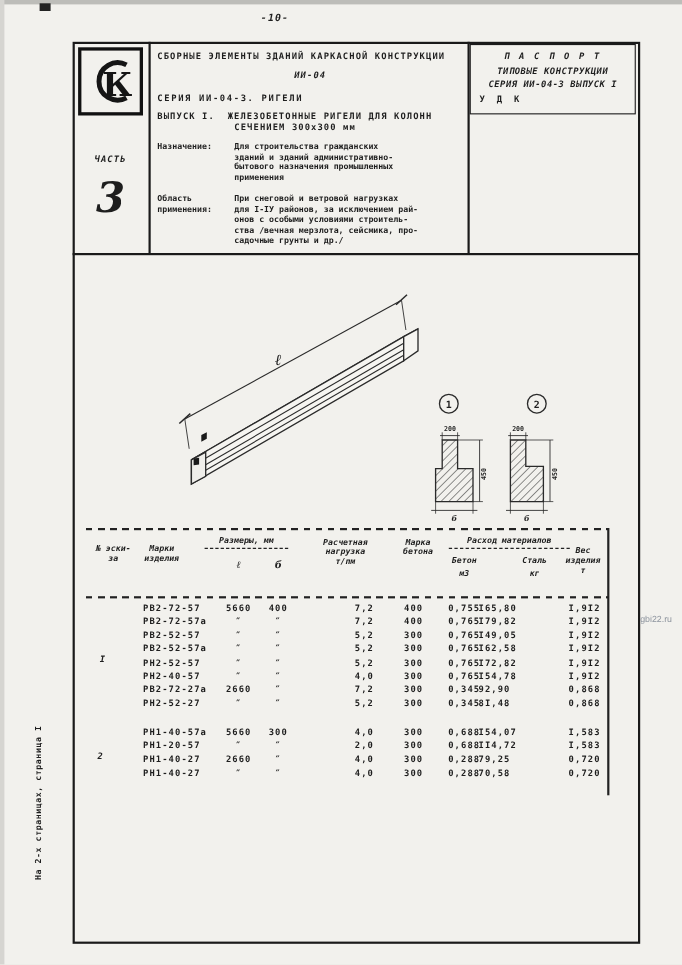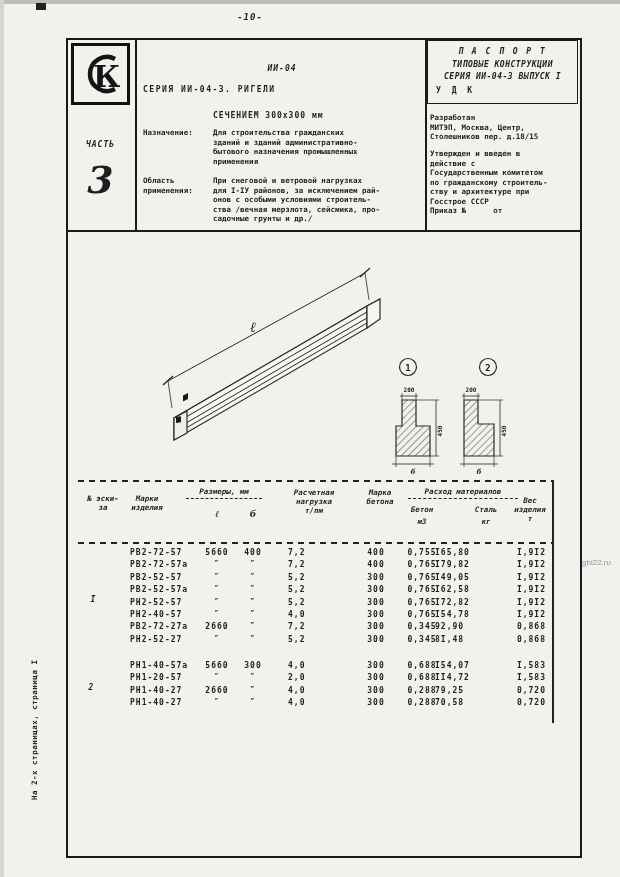--- a/index.html
+++ b/index.html
@@ -12,21 +12,21 @@
   .hline{background:#1a1a1a;height:2px;}
   .vline{background:#1a1a1a;width:2px;}
   .dash-h{height:2px;background:repeating-linear-gradient(90deg,#222 0 6px,transparent 6px 11px);}
   .dashed-u{border-bottom:1.2px dashed #222;padding-bottom:2px;}
   .trow{position:relative;height:12.4px;}
   .tcell{position:absolute;top:0;font-size:8px;font-weight:700;letter-spacing:1px;
          line-height:12.4px;white-space:pre;}
   .c-mark{left:28px;width:80px;text-align:left;margin-left:24px;}
   .c-l{left:114px;width:50px;text-align:center;}
   .c-b{left:152px;width:46px;text-align:center;}
-  .c-load{left:210px;width:52px;text-align:left;}
+  .c-load{left:210px;width:52px;text-align:right;}
   .c-grade{left:272px;width:52px;text-align:center;}
   .c-concrete{left:318px;width:52px;text-align:center;}
   .c-steel{left:357px;width:70px;}
   .c-weight{left:432px;width:36px;text-align:right;}
   .hcell{position:absolute;font-size:7.5px;font-weight:700;line-height:9px;white-space:pre;}
   .sidenote{writing-mode:vertical-rl;transform:rotate(180deg);font-size:7.5px;font-weight:700;
             letter-spacing:0.5px;}
   .wm{font-family:"Liberation Sans",sans-serif;font-size:8px;color:#8d949e;font-weight:400;}
 </style>
 </head>
@@ -48,22 +48,24 @@
   <div class="abs" style="left:71px;top:43px;width:53px;height:56px;border:3px solid #111;background:#f2f1ed">
     <svg width="53" height="56" viewBox="0 0 53 56">
       <path d="M41,13 A17,17 0 1 0 41,43" fill="none" stroke="#151515" stroke-width="4.5"></path>
       <text x="19" y="41" font-family="DejaVu Serif, serif" font-size="30" font-weight="700" fill="#151515">К</text>
     </svg>
   </div>
 
   <div class="abs t ctr" style="left:66px;top:140px;width:69px;letter-spacing:1px">ЧАСТЬ</div>
   <div class="abs ctr" style="left:66px;top:160px;width:69px;font-family:'DejaVu Serif',serif;font-size:38px;font-weight:700;line-height:40px">3</div>
 
+  <div class="abs t" style="left:143px;top:47px;letter-spacing:1px">СБОРНЫЕ ЭЛЕМЕНТЫ ЗДАНИЙ КАРКАСНОЙ КОНСТРУКЦИИ</div>
   <div class="abs t ctr" style="left:143px;top:64px;width:278px;letter-spacing:1px">ИИ-04</div>
   <div class="abs t" style="left:143px;top:85px;letter-spacing:1.5px">СЕРИЯ ИИ-04-3. РИГЕЛИ</div>
+  <div class="abs t" style="left:143px;top:101px;letter-spacing:1px">ВЫПУСК I.  ЖЕЛЕЗОБЕТОННЫЕ РИГЕЛИ ДЛЯ КОЛОНН</div>
   <div class="abs t" style="left:213px;top:110.5px;letter-spacing:1px">СЕЧЕНИЕМ 300х300 мм</div>
 
   <div class="abs t t75" style="left:143px;top:128px">Назначение:</div>
   <div class="abs" style="left:213px;top:128px">
     <div class="t t75">Для строительства гражданских</div>
     <div class="t t75">зданий и зданий административно-</div>
     <div class="t t75">бытового назначения промышленных</div>
     <div class="t t75">применения</div>
   </div>
 
@@ -77,35 +79,21 @@
     <div class="t t75">садочные грунты и др./</div>
   </div>
 
   <div class="abs" style="left:427px;top:40px;width:149px;height:62px;border:1.5px solid #1a1a1a">
     <div class="t ctr" style="margin-top:6px;letter-spacing:2px">П А С П О Р Т</div>
     <div class="t ctr" style="margin-top:3px;letter-spacing:0.5px">ТИПОВЫЕ КОНСТРУКЦИИ</div>
     <div class="t ctr" style="margin-top:3px;letter-spacing:0.5px">СЕРИЯ ИИ-04-3 ВЫПУСК I</div>
     <div class="t" style="margin-top:4px;margin-left:8px;letter-spacing:3px">У Д К</div>
   </div>
 
-  <div class="abs" style="left:430px;top:113px">
-    <div class="t t75">Разработан</div>
-    <div class="t t75">МИТЭП, Москва, Центр,</div>
-    <div class="t t75">Столешников пер. д.18/15</div>
-  </div>
-
-  <div class="abs" style="left:430px;top:149px">
-    <div class="t t75">Утвержден и введен в</div>
-    <div class="t t75">действие с</div>
-    <div class="t t75">Государственным комитетом</div>
-    <div class="t t75">по гражданскому строитель-</div>
-    <div class="t t75">ству и архитектуре при</div>
-    <div class="t t75">Госстрое СССР</div>
-    <div class="t t75">Приказ №      от</div>
-  </div>
+
 
   <svg class="abs" style="left:90px;top:250px" width="470" height="230" viewBox="0 0 470 230">
     <defs>
       <pattern id="hatch" width="5" height="5" patternUnits="userSpaceOnUse" patternTransform="rotate(45)">
         <rect width="5" height="5" fill="#f2f1ed"></rect>
         <line x1="0" y1="0" x2="0" y2="5" stroke="#3a3a3a" stroke-width="1"></line>
       </pattern>
     </defs>
 
     <line x1="78" y1="131" x2="275" y2="23" stroke="#2a2a2a" stroke-width="1"></line>

